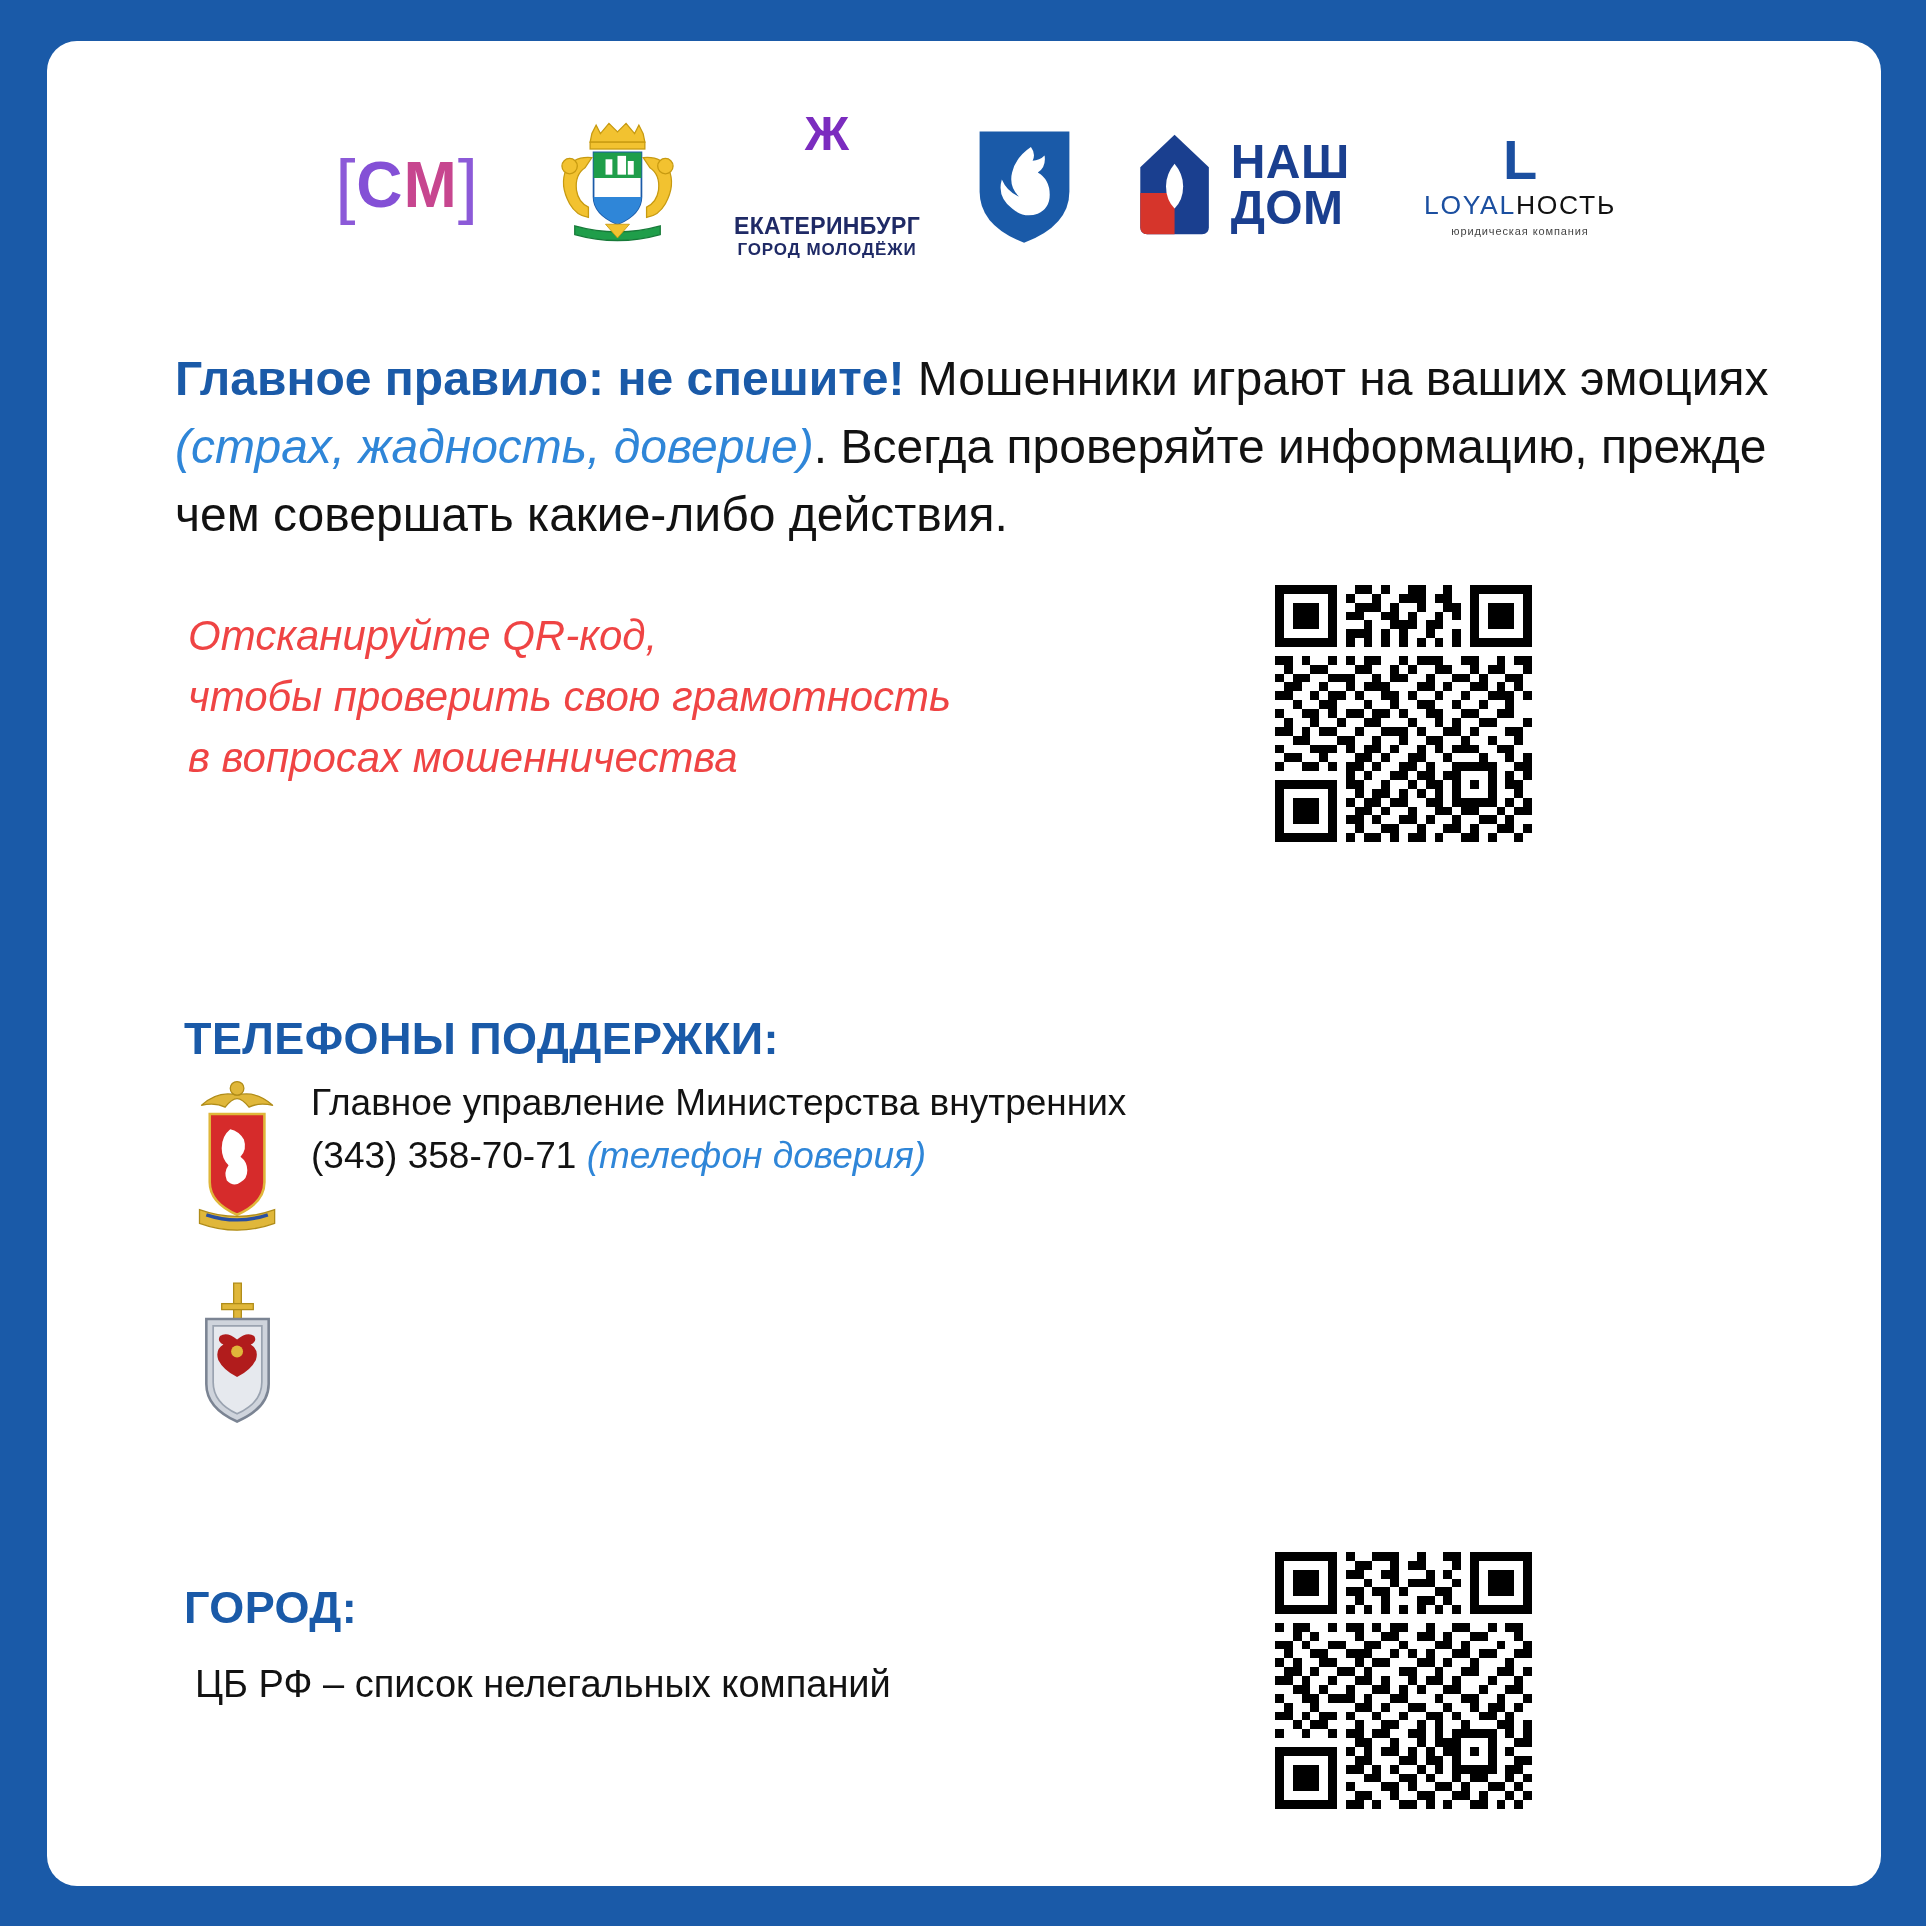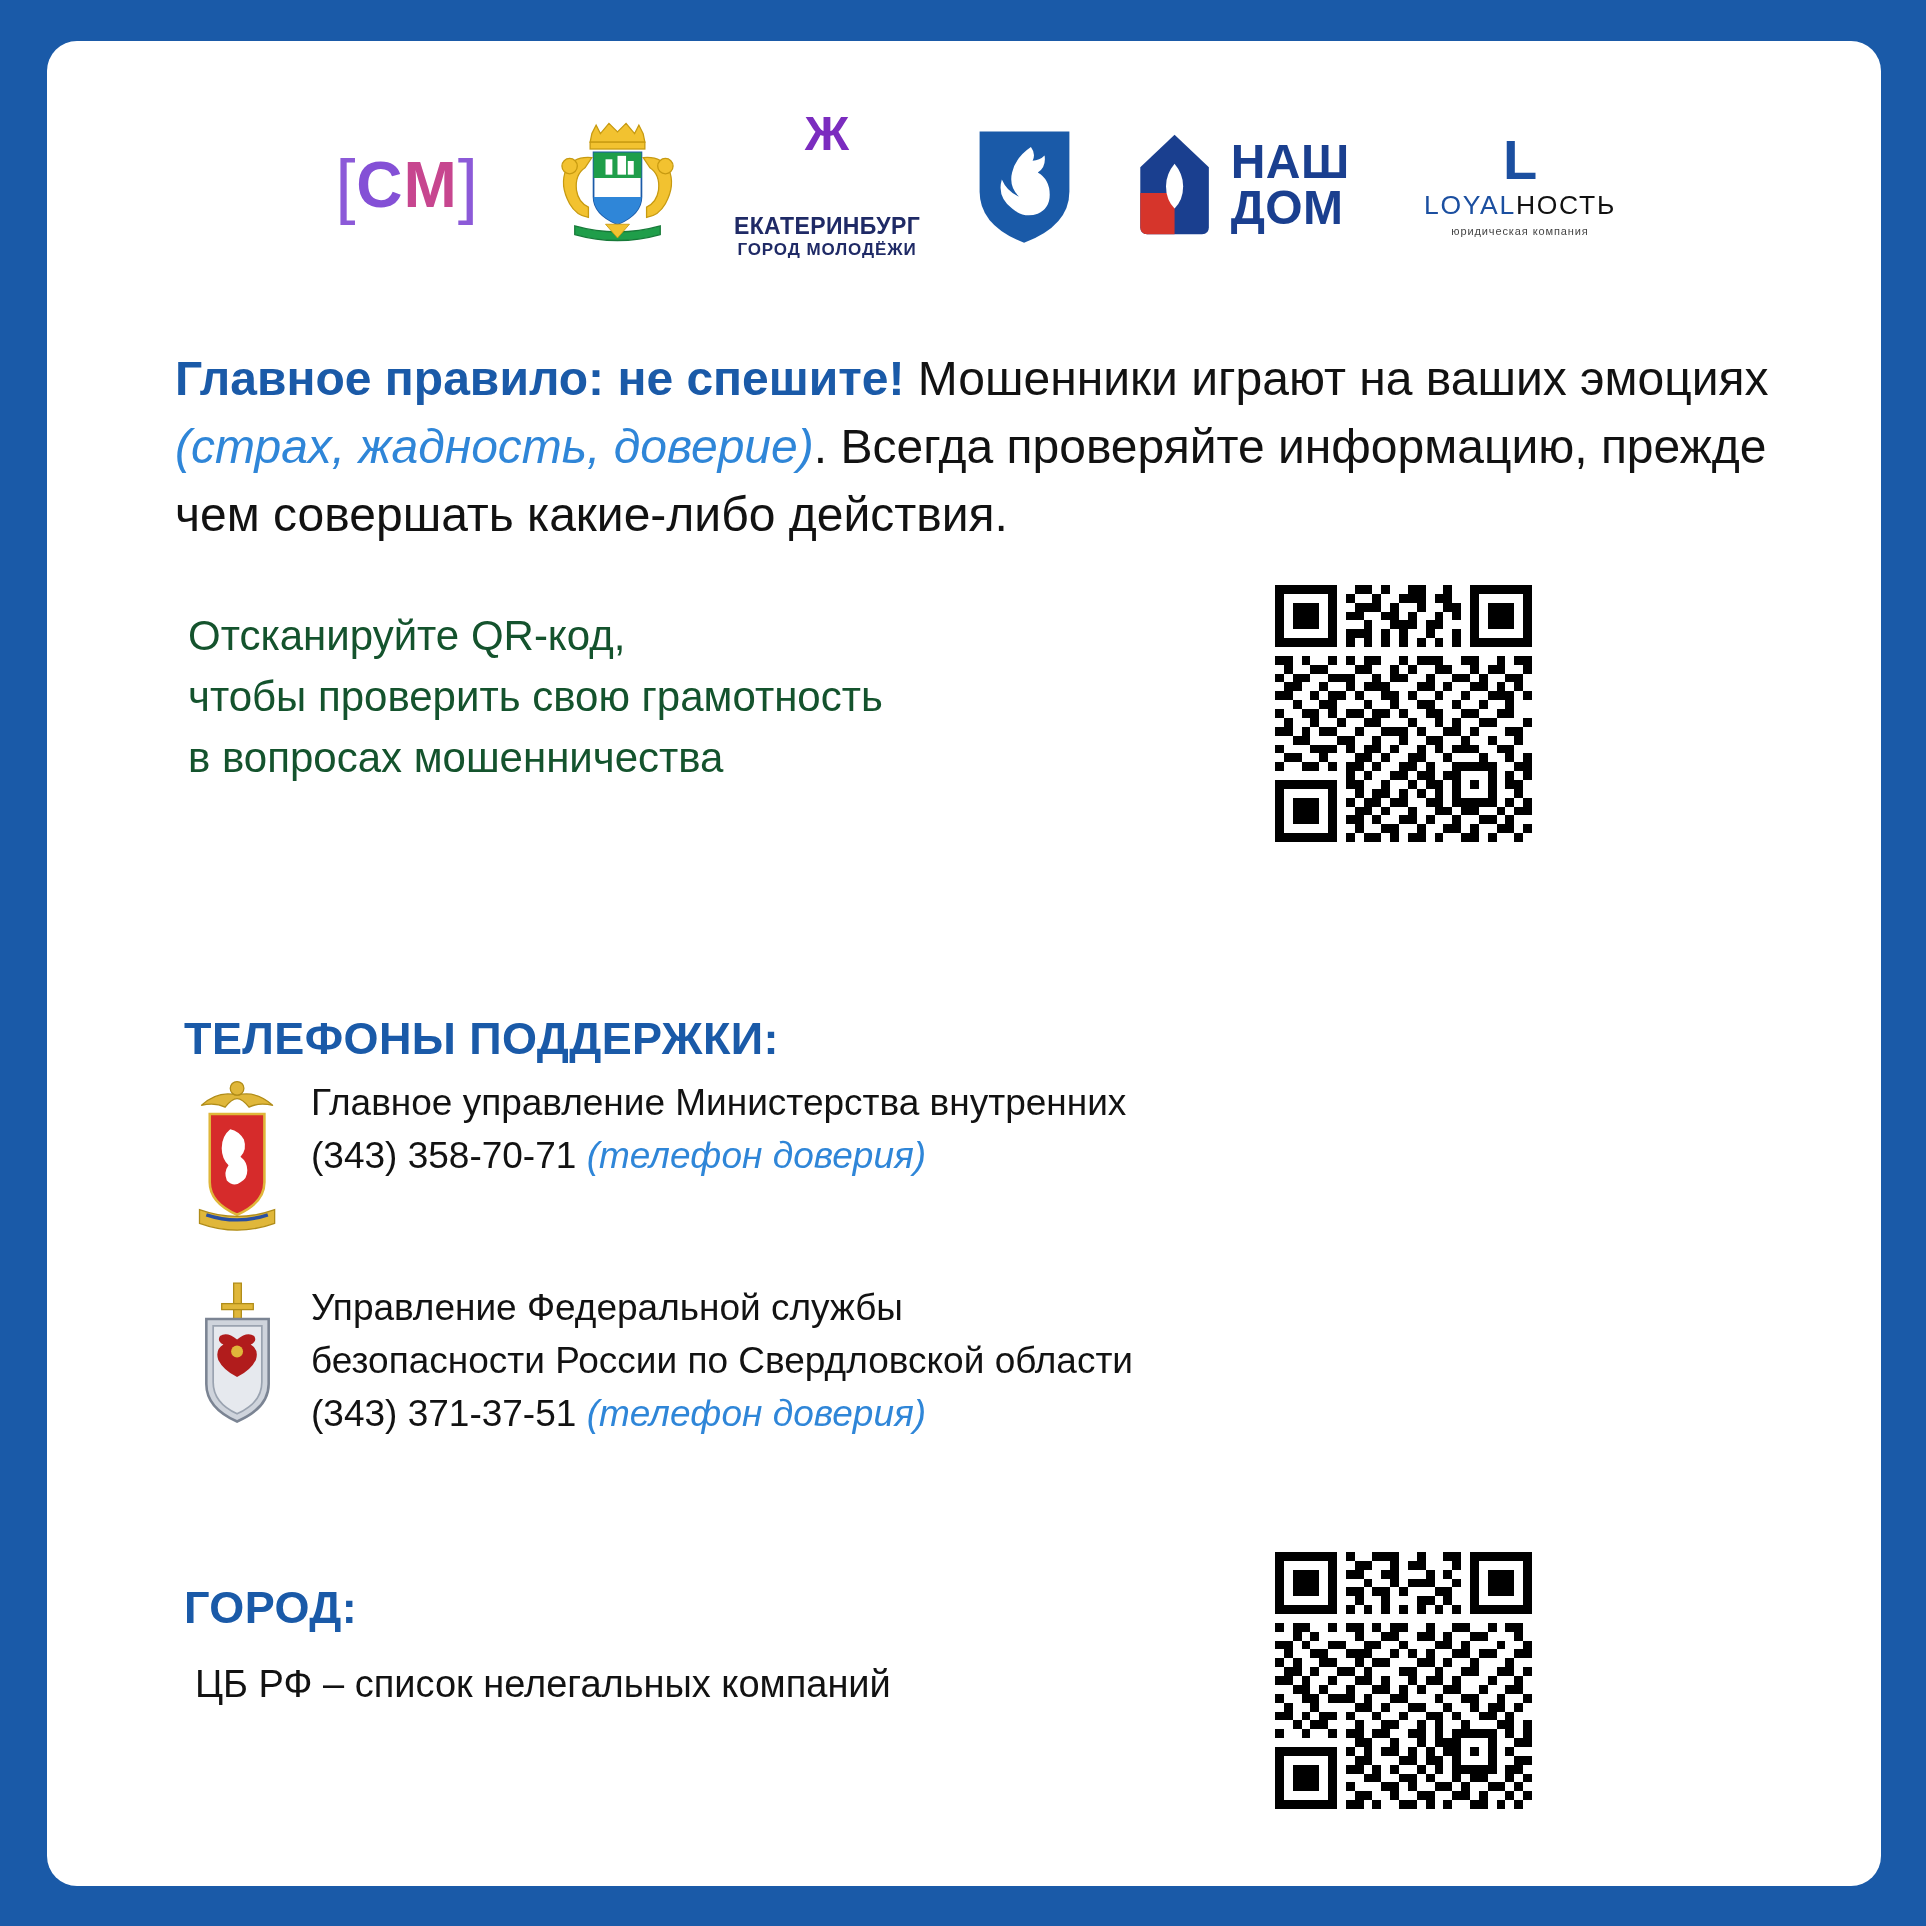--- a/index.html
+++ b/index.html
@@ -154,23 +154,24 @@
     color: #121212;
   }
   .lead b { color: #1a5aa8; }
   .lead .it-blue { color: #2f86d8; font-style: italic; }
 
   .qr-note {
     position: absolute;
     left: 141px;
     top: 565px;
     width: 984px;
+    font-style: italic;
     font-size: 42px;
     line-height: 1.45;
-    color: #14532d;
+    color: #ef4444;
   }
 
   .qr1 {
     position: absolute;
     left: 1228px;
     top: 544px;
     width: 257px;
     height: 257px;
   }
   .qr2 {
@@ -578,27 +579,20 @@
 
           <rect x="58" y="6" width="9" height="50" fill="#e0b73a" stroke="#b08c18" stroke-width="1.5"></rect>
           <rect x="44" y="30" width="37" height="7" fill="#e0b73a" stroke="#b08c18" stroke-width="1.5"></rect>
 
           <path d="M26 48 L99 48 L99 124 Q99 152 62 168 Q26 152 26 124 Z" fill="#cfd4dc" stroke="#7b8493" stroke-width="3"></path>
           <path d="M34 56 L91 56 L91 122 Q91 146 62 159 Q34 146 34 122 Z" fill="#e6e9ee" stroke="#9aa3b0" stroke-width="2"></path>
 
           <path d="M62 72 Q50 62 42 68 Q38 74 46 78 Q36 84 40 96 Q46 108 62 116 Q78 108 84 96 Q88 84 78 78 Q86 74 82 68 Q74 62 62 72 Z" fill="#b11c1c"></path>
           <circle cx="62" cy="86" r="7" fill="#e0b73a"></circle>
         </svg>
-      </div>
-      <div class="contact-text">
-        <div>Управление Федеральной службы</div>
-        <div>безопасности России по Свердловской области</div>
-        <div>
-          <span>(343) 371-37-51 </span><span class="it-blue">(телефон доверия)</span>
-        </div>
       </div>
     </div>
 
     <div class="section-title" id="sites-title">ГОРОД:</div>
     <div class="site-line">ЦБ РФ – список нелегальных компаний</div>
 
     <div class="qr2">
       <svg width="257" height="257" viewBox="0 0 29 29" xmlns="http://www.w3.org/2000/svg" shape-rendering="crispEdges">
         <rect width="29" height="29" fill="#ffffff"></rect>
         <g fill="#000000">

